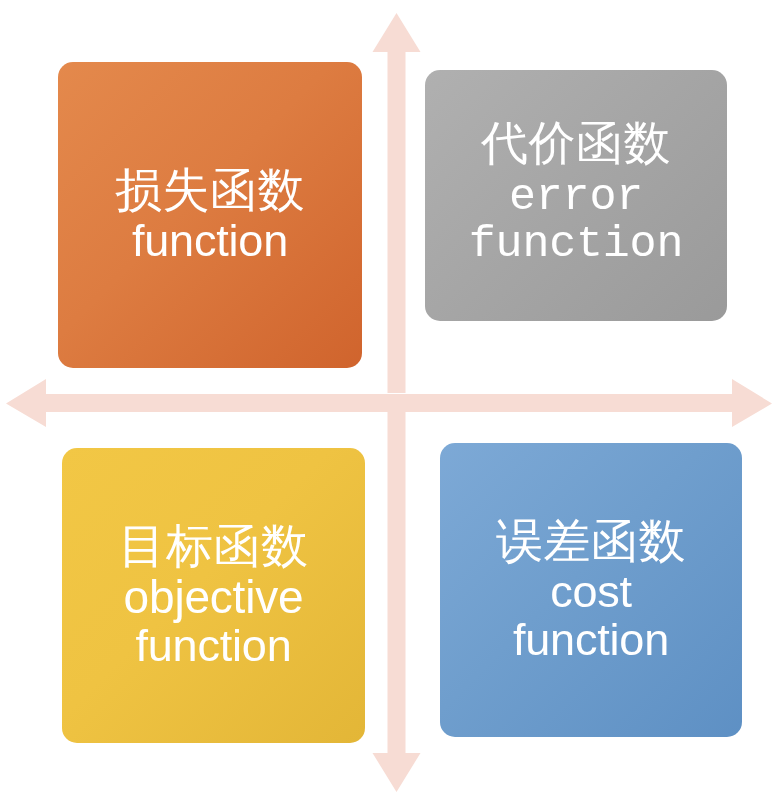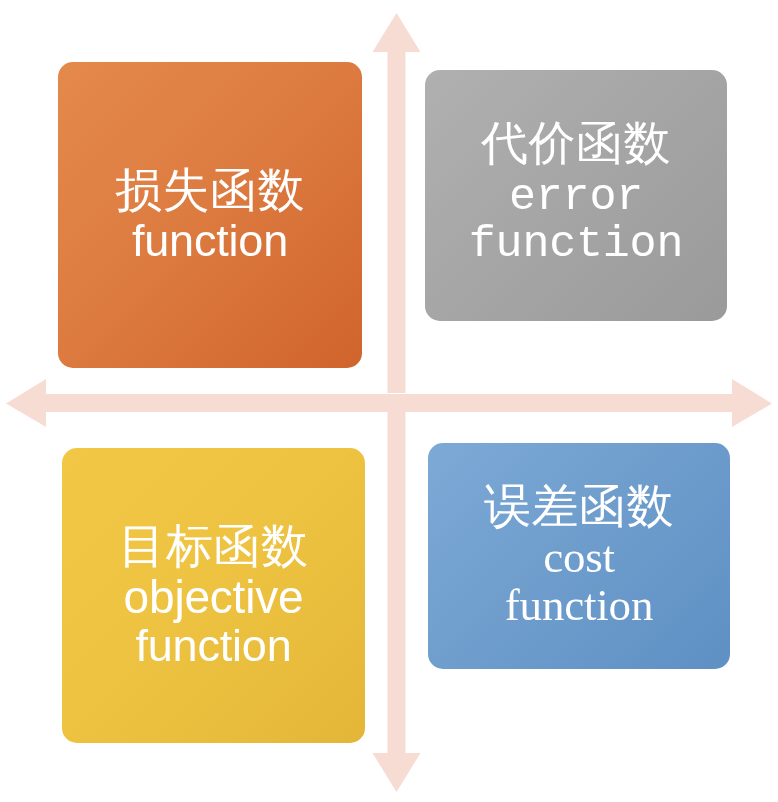--- a/index.html
+++ b/index.html
@@ -78,26 +78,25 @@
   #card-objective {
     left: 62px;
     top: 448px;
     width: 303px;
     height: 295px;
     background: linear-gradient(135deg, #f2c745 0%, #efc342 45%, #e3b637 100%);
   }
   #card-objective .en1 { font-size: 46px; }
   
   #card-error {
-    left: 428px;
+    left: 440px;
     top: 443px;
     width: 302px;
-    height: 226px;
+    height: 294px;
     background: linear-gradient(135deg, #7da9d6 0%, #6f9ecd 45%, #5e90c4 100%);
-    font-family: Liberation Serif, serif;
   }
 </style>
 </head>
 <body>
 
 <div id="stage">
 
   <svg id="axes" viewBox="0 0 778 802" width="778" height="802" xmlns="http://www.w3.org/2000/svg" aria-hidden="true">
 
     <polygon fill="#f7dcd4" points="396.5,13 420.5,52 405.5,52 405.5,393 387.5,393 387.5,52 372.5,52"></polygon>

